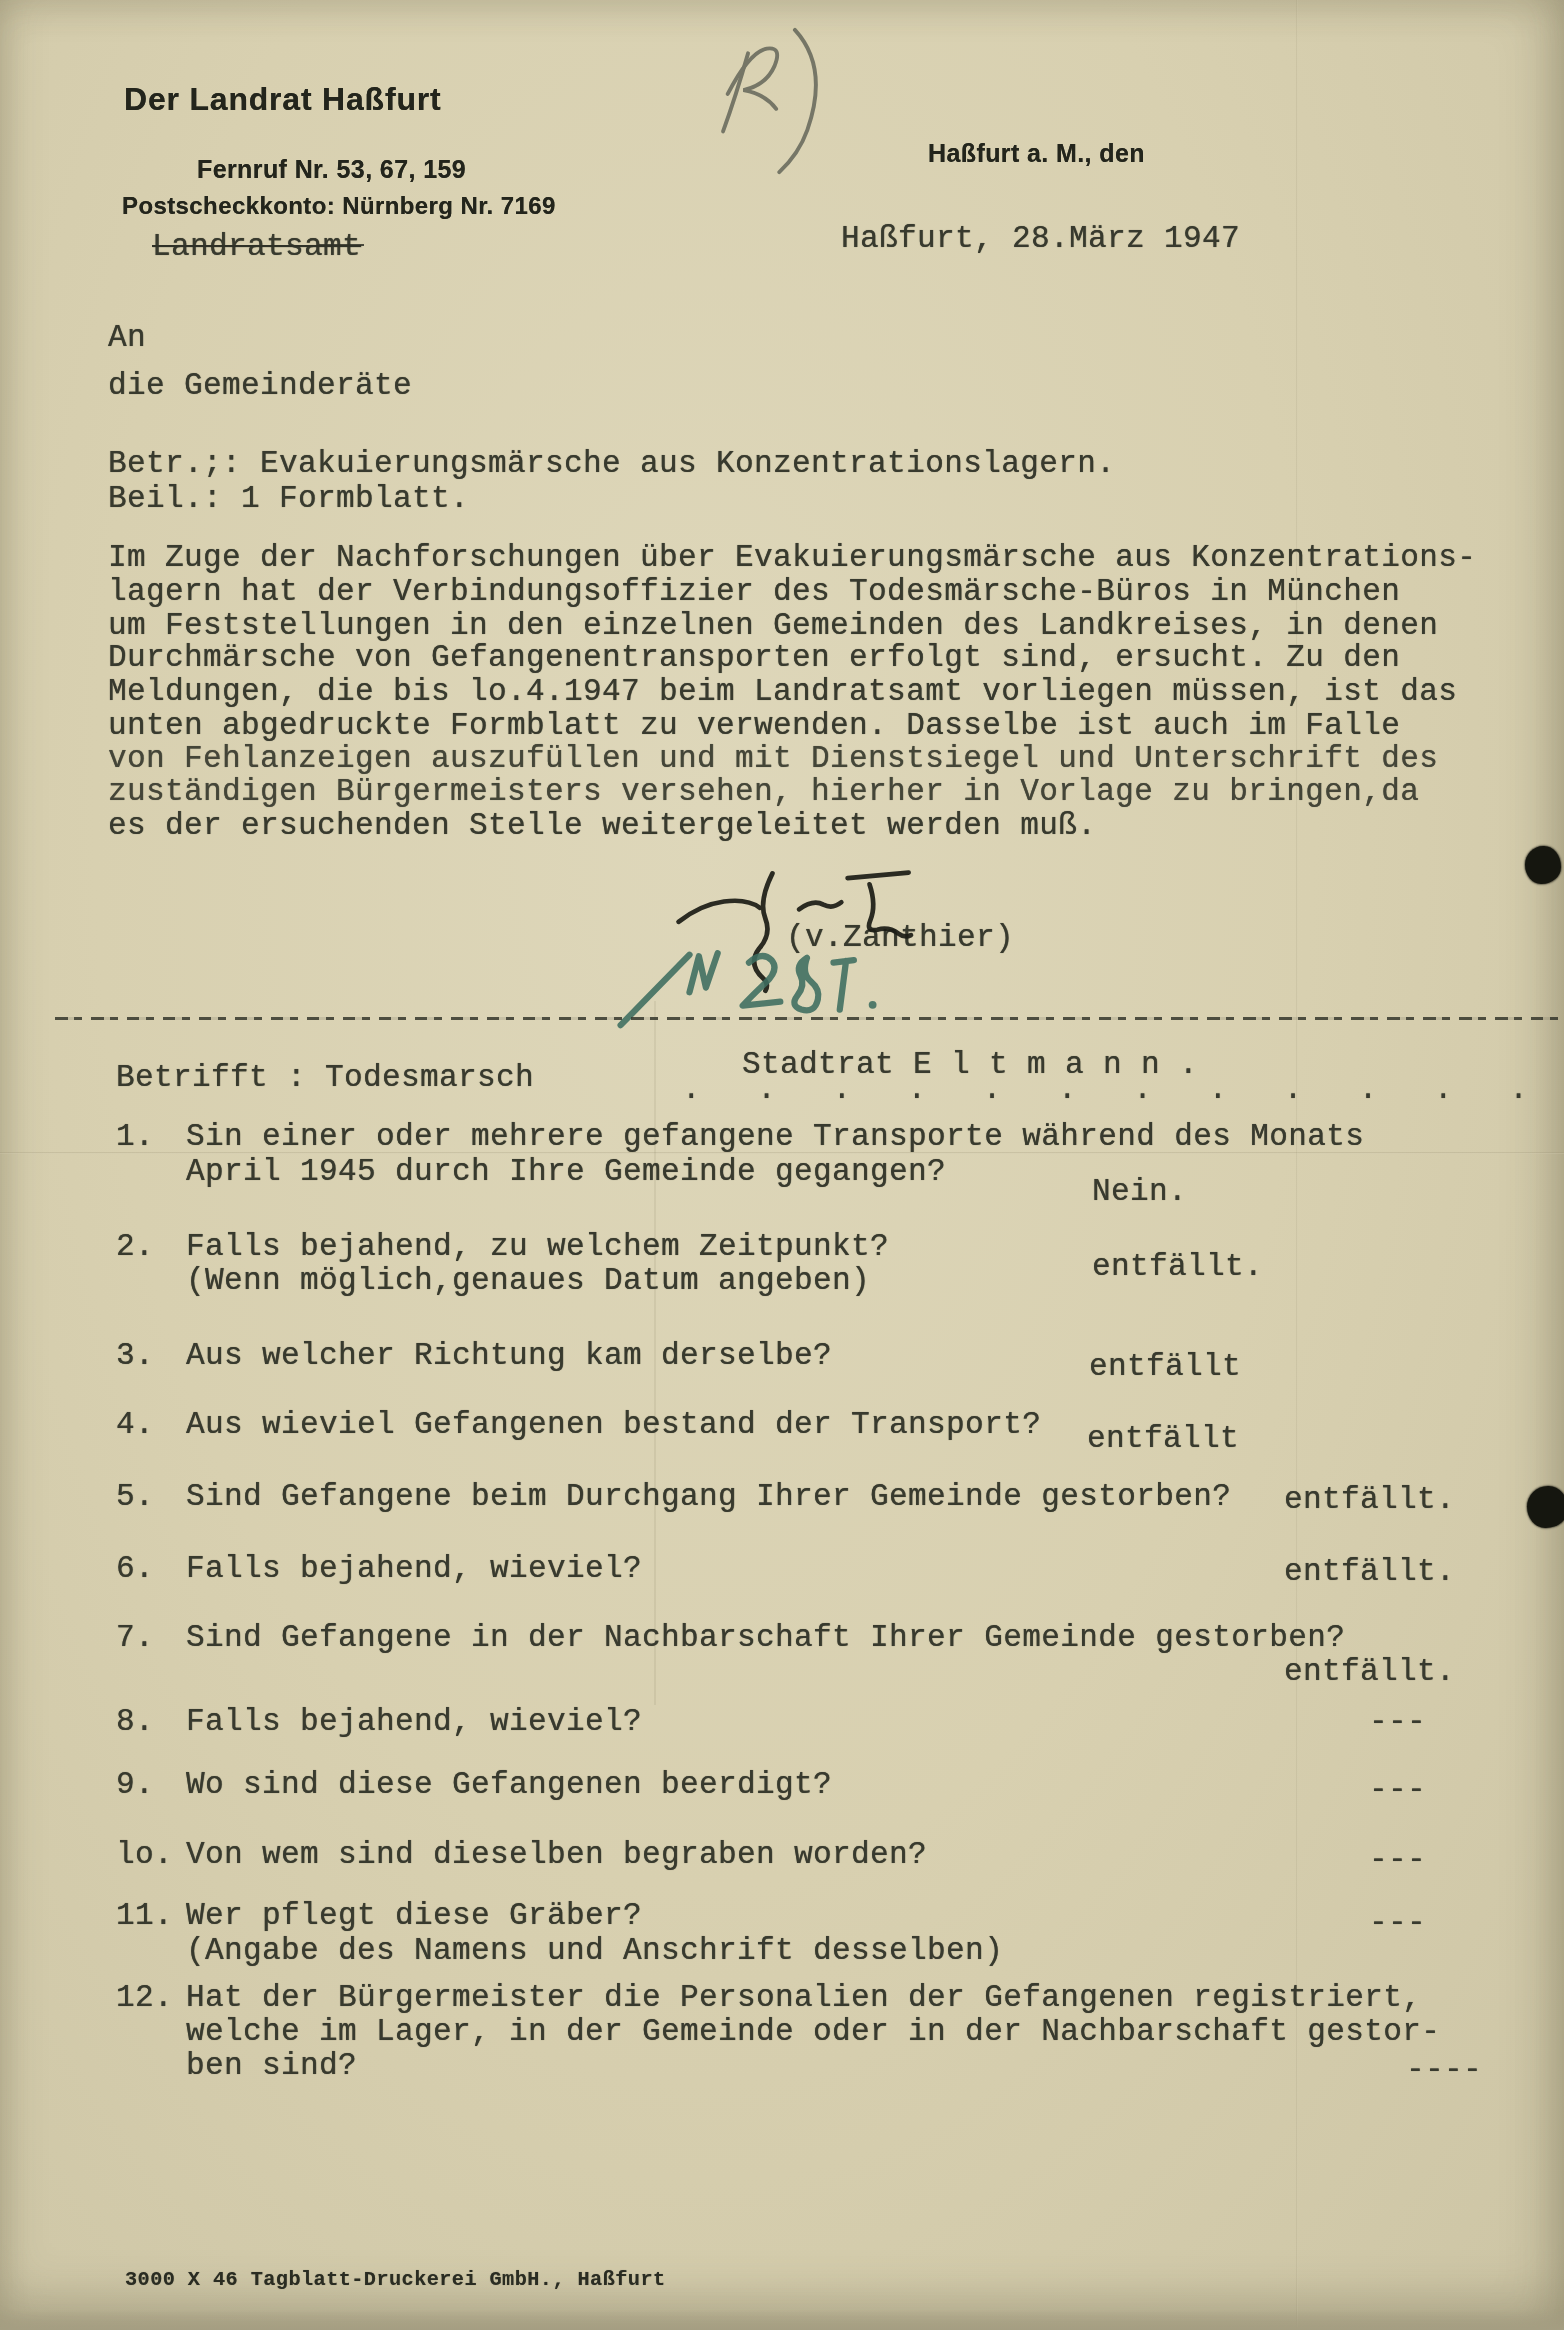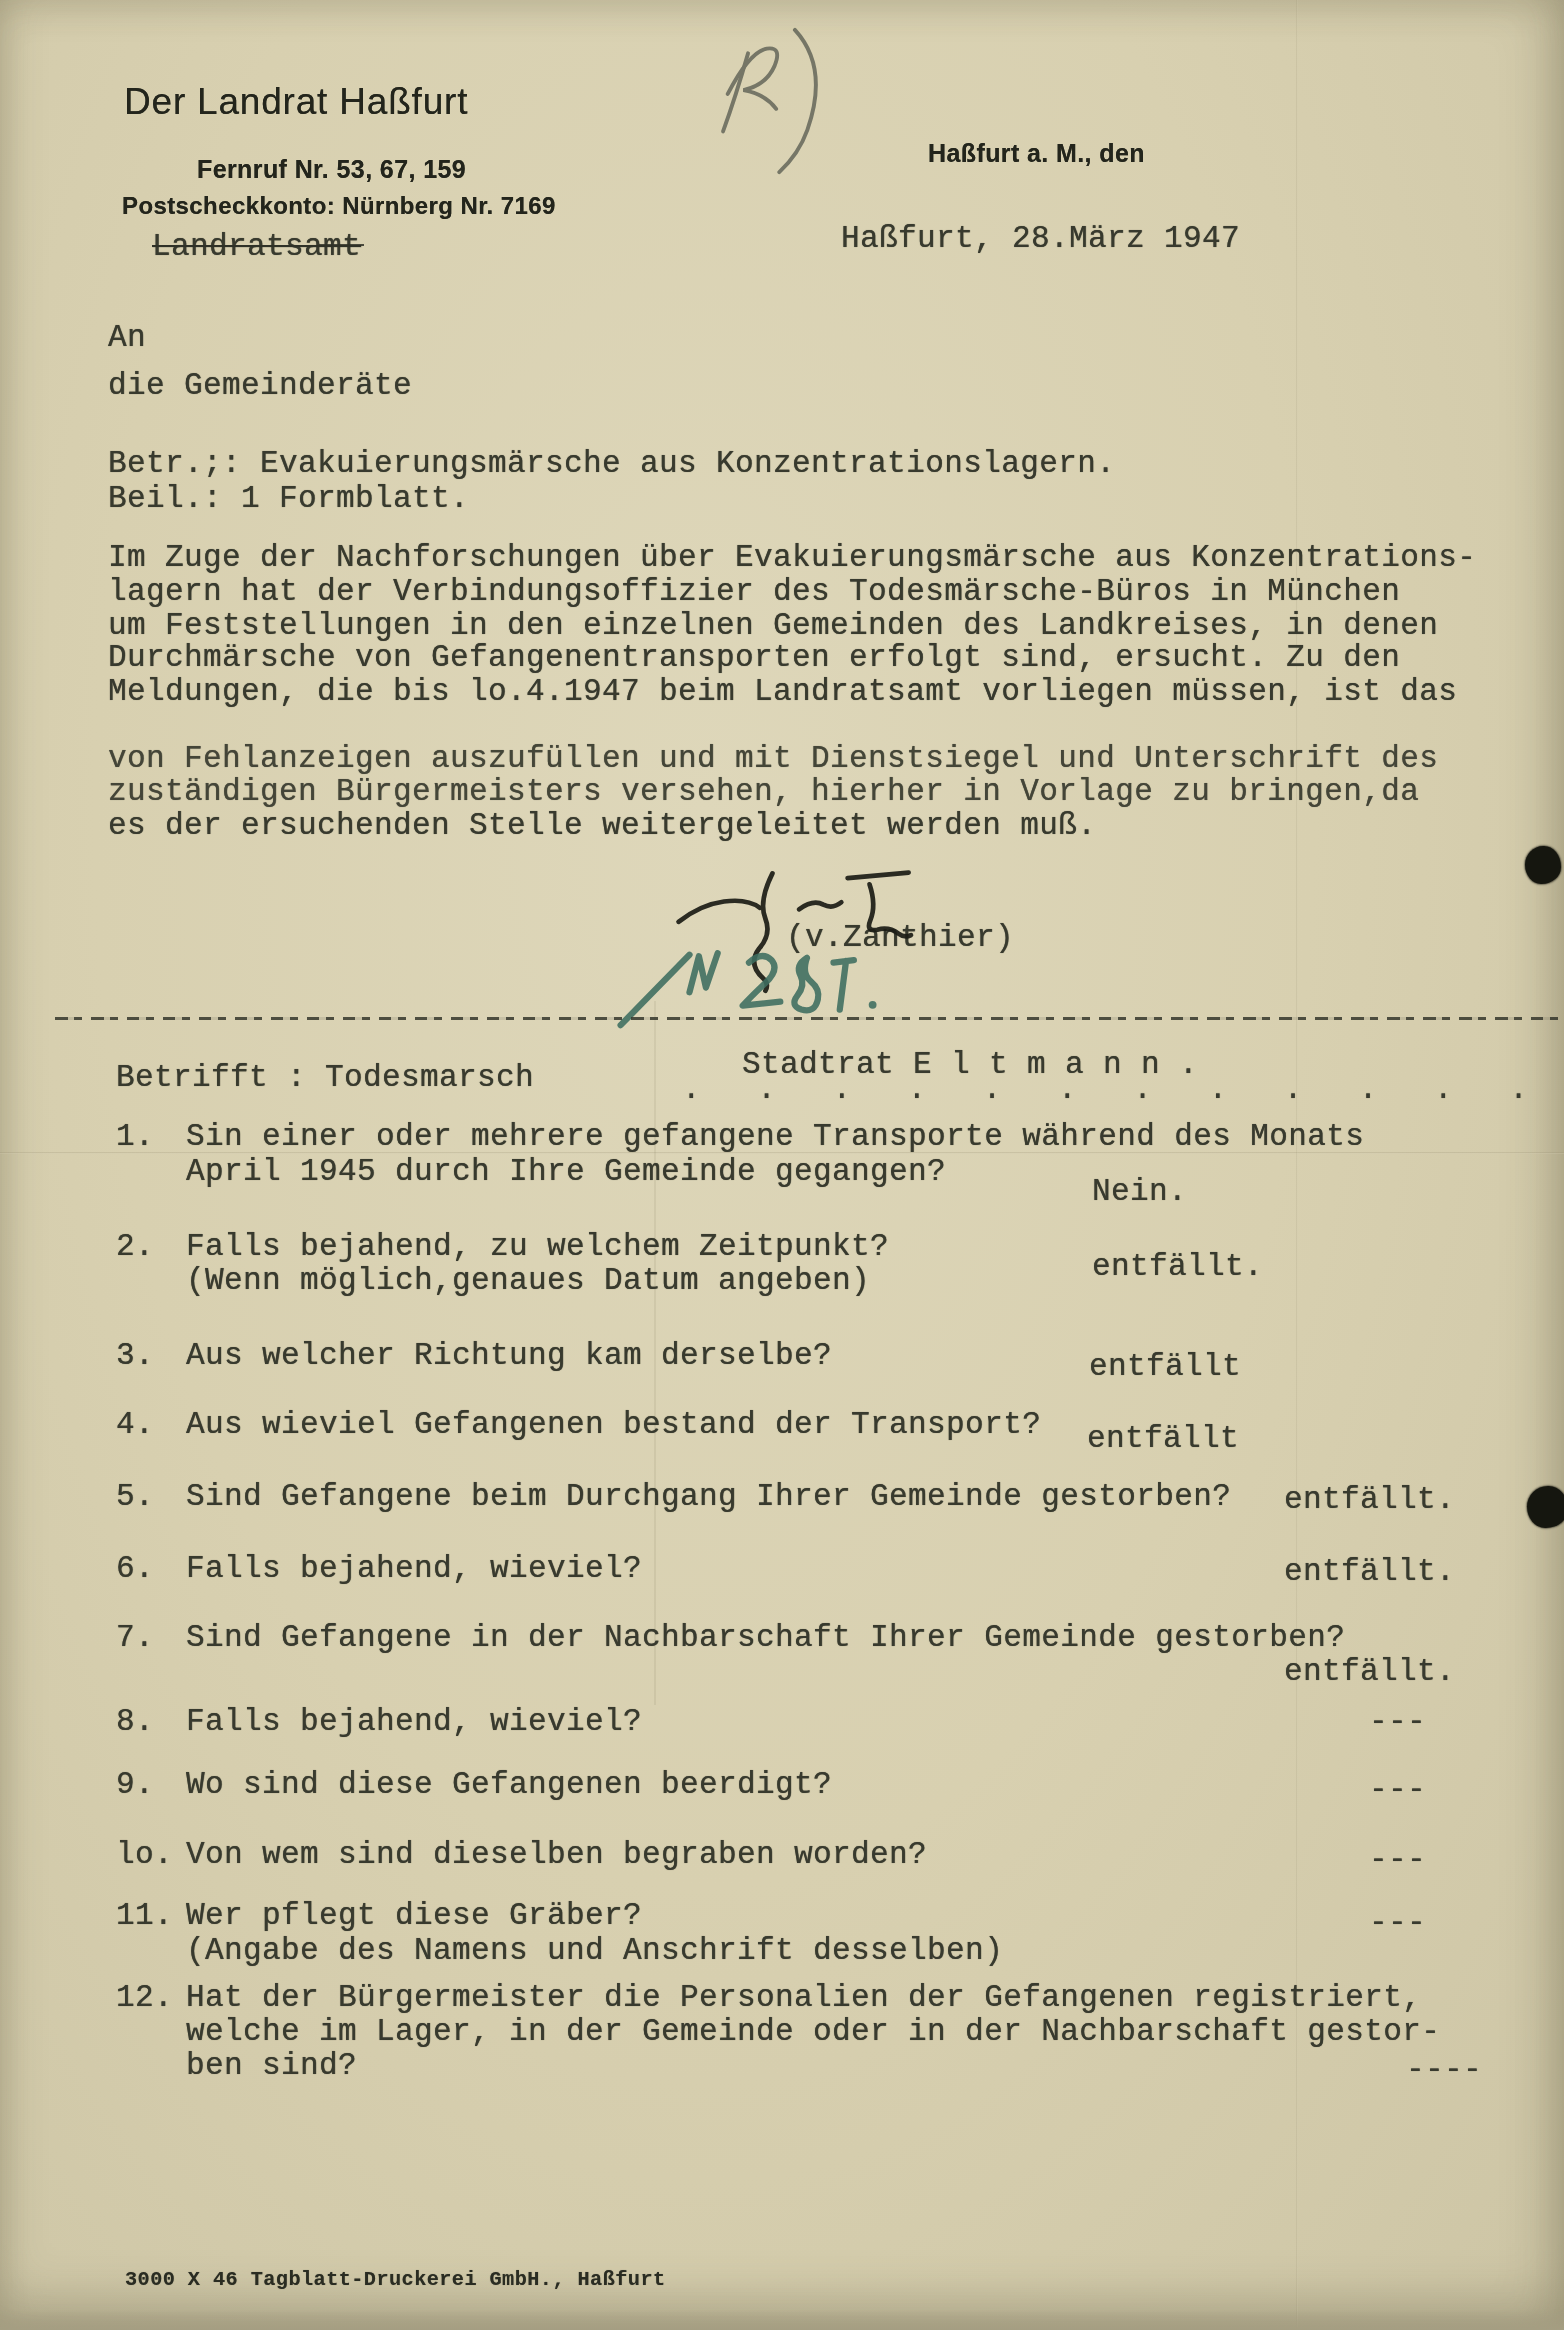--- a/index.html
+++ b/index.html
@@ -14,21 +14,21 @@
   .abs{position:absolute;white-space:pre;}
   .tw{
     font-family:"Liberation Mono","DejaVu Sans Mono",monospace;
     font-size:31px;line-height:34px;color:#383a2e;
     text-shadow:0 0 0.8px rgba(52,54,43,.75), 0.4px 0.4px 0 rgba(52,54,43,.35);
     letter-spacing:0.4px;
   }
   .tw-soft{opacity:.92;}
   .print{font-family:"Liberation Sans","DejaVu Sans",sans-serif;color:#23251c;
          text-shadow:0 0 0.4px rgba(30,32,24,.8);}
-  .title{font-size:37px;font-weight:normal;letter-spacing:0.8px;}
+  .title{font-size:32px;font-weight:bold;letter-spacing:0.8px;}
   .sub{font-size:24px;font-weight:bold;letter-spacing:0.4px;}
   .strike{text-decoration:line-through;text-decoration-thickness:2.3px;text-decoration-color:#2f3127;margin-left:44px;}
   .strike-ext{position:absolute;width:45px;height:0;border-top:2.3px solid #2f3127;opacity:.85;}
   .divider{
     position:absolute;height:3.1px;opacity:.85;
     background:repeating-linear-gradient(90deg,#34362b 0 12.5px,rgba(52,54,43,.15) 12.5px 19px,#34362b 19px 26.6px,rgba(52,54,43,0) 26.6px 36px);
   }
   .dots{letter-spacing:19px;font-size:31px;color:#383a2e;text-shadow:0 0 0.8px rgba(52,54,43,.7);}
   .blot{position:absolute;background:#15160f;border-radius:52% 48% 55% 45%/50% 55% 45% 52%;
         box-shadow:0 0 1.6px 0.8px rgba(21,22,15,.6);}
@@ -75,20 +75,21 @@
   <div class="abs tw" style="left:108px;top:369px">die Gemeinderäte</div>
 
   <div class="abs tw" style="left:108px;top:447px">Betr.;: Evakuierungsmärsche aus Konzentrationslagern.</div>
   <div class="abs tw" style="left:108px;top:482px">Beil.: 1 Formblatt.</div>
 
   <div class="abs tw" style="left:108px;top:541px">Im Zuge der Nachforschungen über Evakuierungsmärsche aus Konzentrations-</div>
   <div class="abs tw" style="left:108px;top:575px">lagern hat der Verbindungsoffizier des Todesmärsche-Büros in München</div>
   <div class="abs tw" style="left:108px;top:609px">um Feststellungen in den einzelnen Gemeinden des Landkreises, in denen</div>
   <div class="abs tw" style="left:108px;top:641px">Durchmärsche von Gefangenentransporten erfolgt sind, ersucht. Zu den</div>
   <div class="abs tw" style="left:108px;top:675px">Meldungen, die bis lo.4.1947 beim Landratsamt vorliegen müssen, ist das</div>
+  <div class="abs tw" style="left:108px;top:709px">unten abgedruckte Formblatt zu verwenden. Dasselbe ist auch im Falle</div>
   <div class="abs tw tw-soft" style="left:108px;top:742px">von Fehlanzeigen auszufüllen und mit Dienstsiegel und Unterschrift des</div>
   <div class="abs tw" style="left:108px;top:809px">es der ersuchenden Stelle weitergeleitet werden muß.</div>
   <div class="abs tw tw-soft" style="left:108px;top:775px">zuständigen Bürgermeisters versehen, hierher in Vorlage zu bringen,da</div>
 
   <div class="abs tw" style="left:786px;top:921px">(v.Zanthier)</div>
 
   <svg class="ink" style="left:594px;top:845px" width="407" height="196" viewBox="0 0 520 250">
     <g fill="none" stroke="#1c1d16" stroke-width="6" stroke-linecap="round" opacity=".92">
       <path d="M108,98 q28,-22 58,-26 t46,8"></path>
       <path d="M228,36 q-18,36 -9,58 q8,20 -8,38 q-15,20 5,38 q8,7 3,16"></path>

